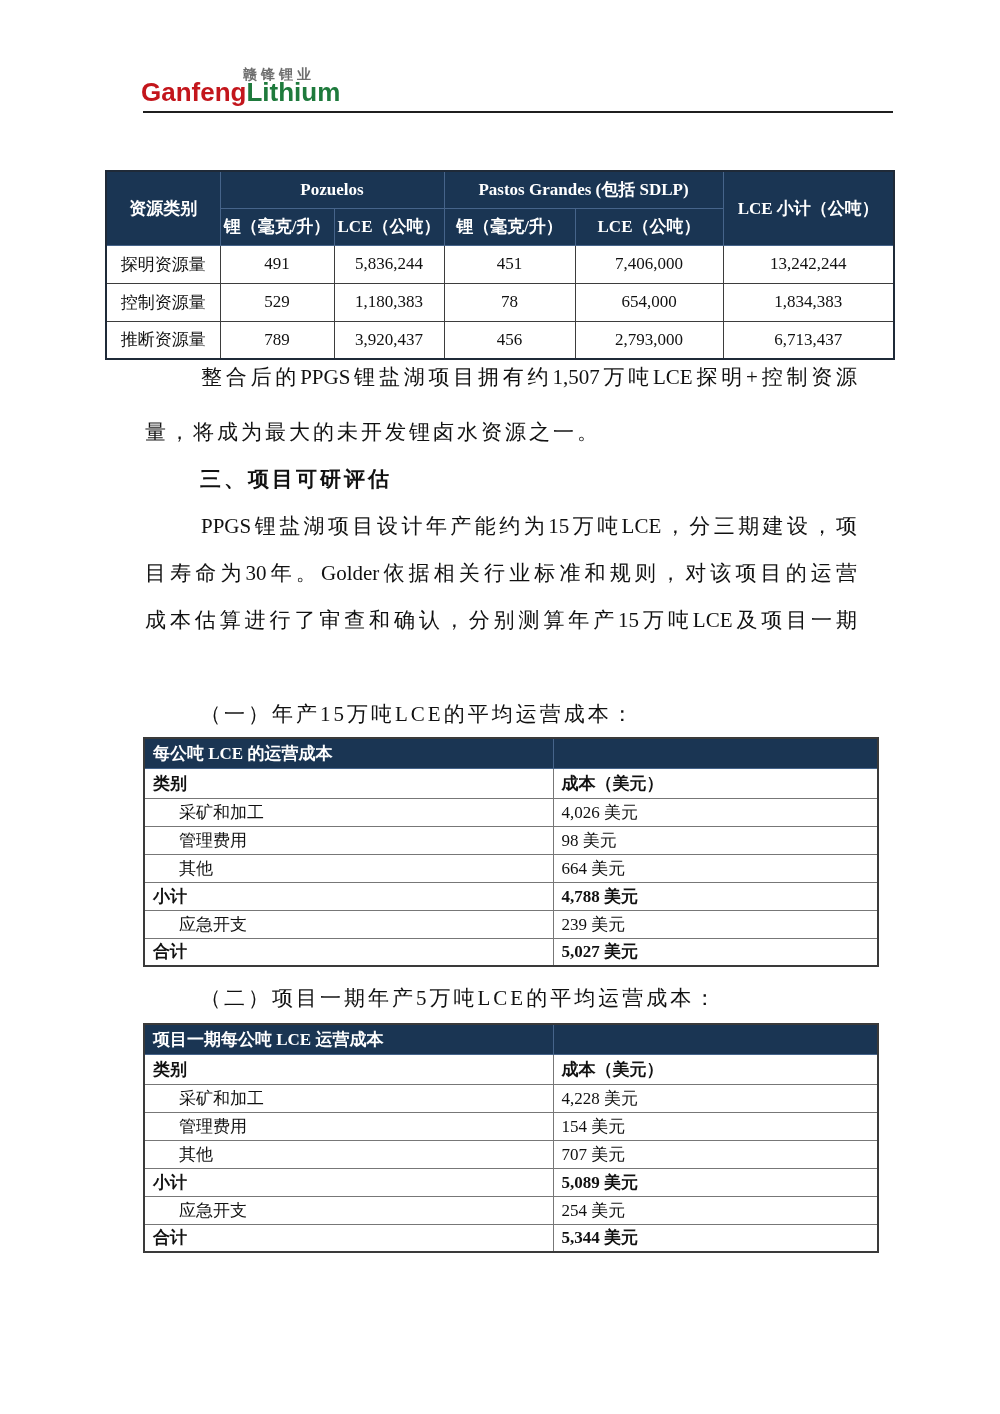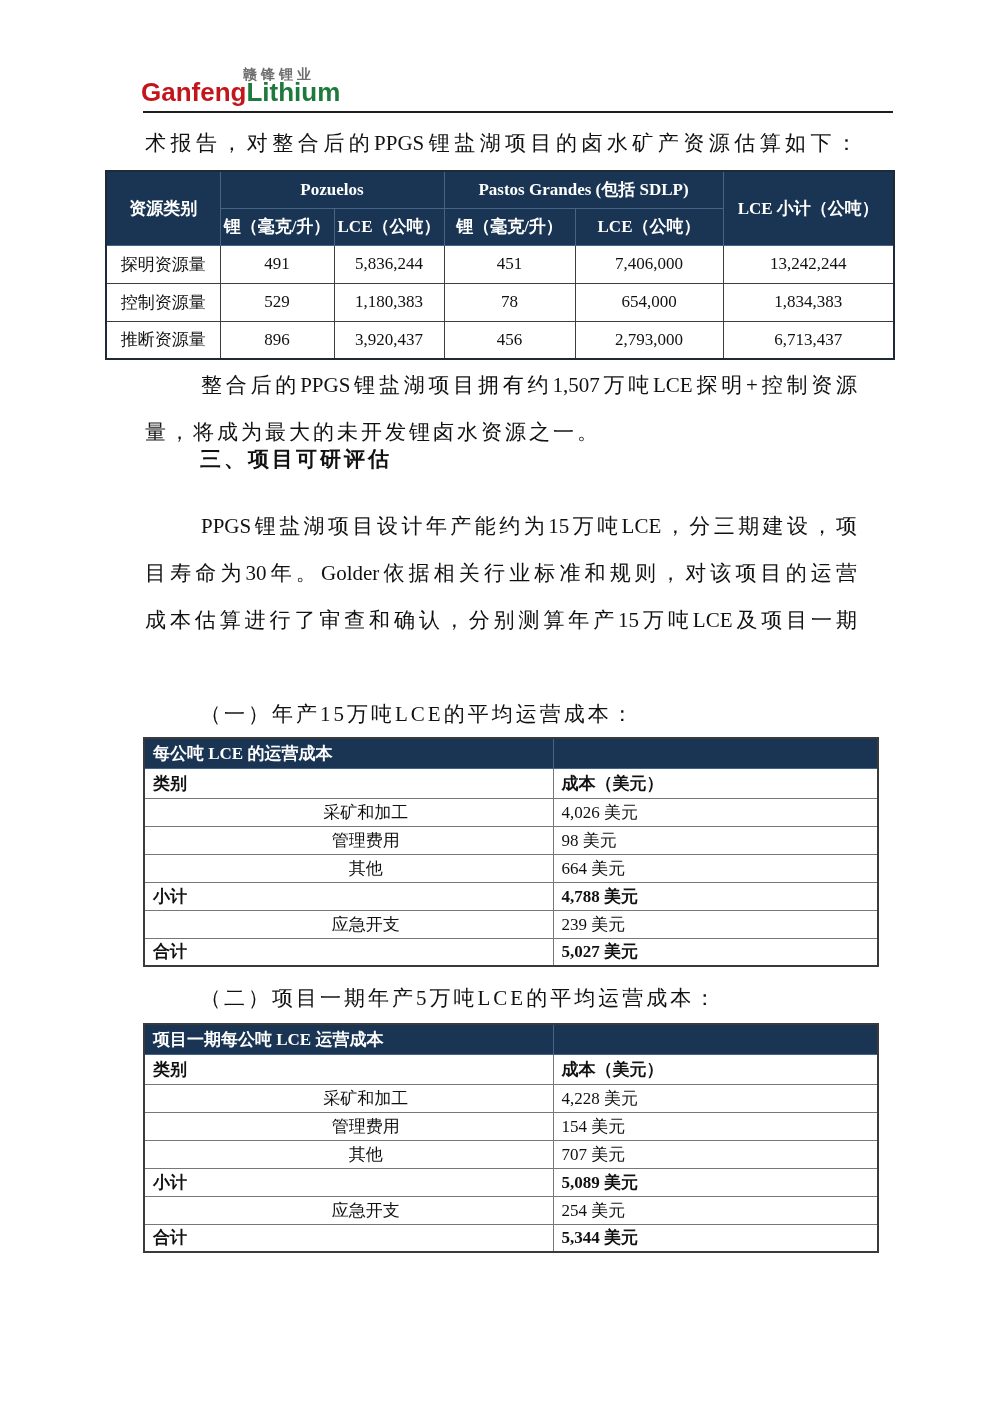--- a/index.html
+++ b/index.html
@@ -41,33 +41,32 @@
   .cost-wrap-1{position:absolute;left:143px;top:737px;}
   .cost-wrap-2{position:absolute;left:143px;top:1023px;border-radius:30px;}
   .cost-table{width:734px;font-size:17px;border:2px solid #3a3a3a;}
   .cost-table td{border:1px solid #777;padding:0 0 0 8px;text-align:left;overflow:hidden;}
   .cost-table .navy{
     background:#1a3553;color:#fff;font-weight:bold;border:1px solid #46648a;
   }
   .cost-table tr.title-row{height:30px;}
   .cost-table tr.head-row{height:30px;}
   .cost-table tr.data-row{height:28px;}
-  .cost-table td.indent{padding-left:34px;text-align:center;}
+  .cost-table td.indent{padding-left:34px;}
   .cost-table tr.bold td{font-weight:bold;}
 </style>
 </head>
 <body>
 
 <div class="page">
 
   <div class="logo-cn">赣锋锂业</div>
   <div class="logo-en"><span class="red">Ganfeng</span><span class="green">Lithium</span></div>
   <div class="header-rule"></div>
 
-  <div class="tl just" style="top:120px;">术报告，对整合后的PPGS锂盐湖项目的卤水矿产资源估算如下：</div>
 
   <div class="res-table-wrap">
     <table class="res-table">
       <colgroup>
         <col style="width:114px">
           <col style="width:114px">
           <col style="width:110px">
         <col style="width:131px">
           <col style="width:148px">
           <col style="width:171px">
@@ -98,34 +97,34 @@
         <tr>
           <td>控制资源量</td>
           <td>529</td>
           <td>1,180,383</td>
           <td>78</td>
           <td>654,000</td>
           <td>1,834,383</td>
         </tr>
         <tr>
           <td>推断资源量</td>
-          <td>896</td>
+          <td>789</td>
           <td>3,920,437</td>
           <td>456</td>
           <td>2,793,000</td>
           <td>6,713,437</td>
         </tr>
       </tbody>
     </table>
   </div>
 
-  <div class="tl just ind" style="top:362px;">整合后的PPGS锂盐湖项目拥有约1,507万吨LCE探明+控制资源</div>
+  <div class="tl just ind" style="top:354px;">整合后的PPGS锂盐湖项目拥有约1,507万吨LCE探明+控制资源</div>
   <div class="tl sp" style="top:409px;">量，将成为最大的未开发锂卤水资源之一。</div>
 
-  <div class="tl hang bold sp" style="top:436px;text-align:right;">三、项目可研评估</div>
+  <div class="tl hang bold sp" style="top:456px;text-align:right;">三、项目可研评估</div>
 
   <div class="tl just ind" style="top:503px;">PPGS锂盐湖项目设计年产能约为15万吨LCE，分三期建设，项</div>
   <div class="tl just" style="top:550px;">目寿命为30年。Golder依据相关行业标准和规则，对该项目的运营</div>
   <div class="tl just" style="top:597px;">成本估算进行了审查和确认，分别测算年产15万吨LCE及项目一期</div>
 
   <div class="tl hang sp" style="top:691px;">（一）年产15万吨LCE的平均运营成本：</div>
 
   <div class="cost-wrap-1">
     <table class="cost-table">
       <colgroup>

